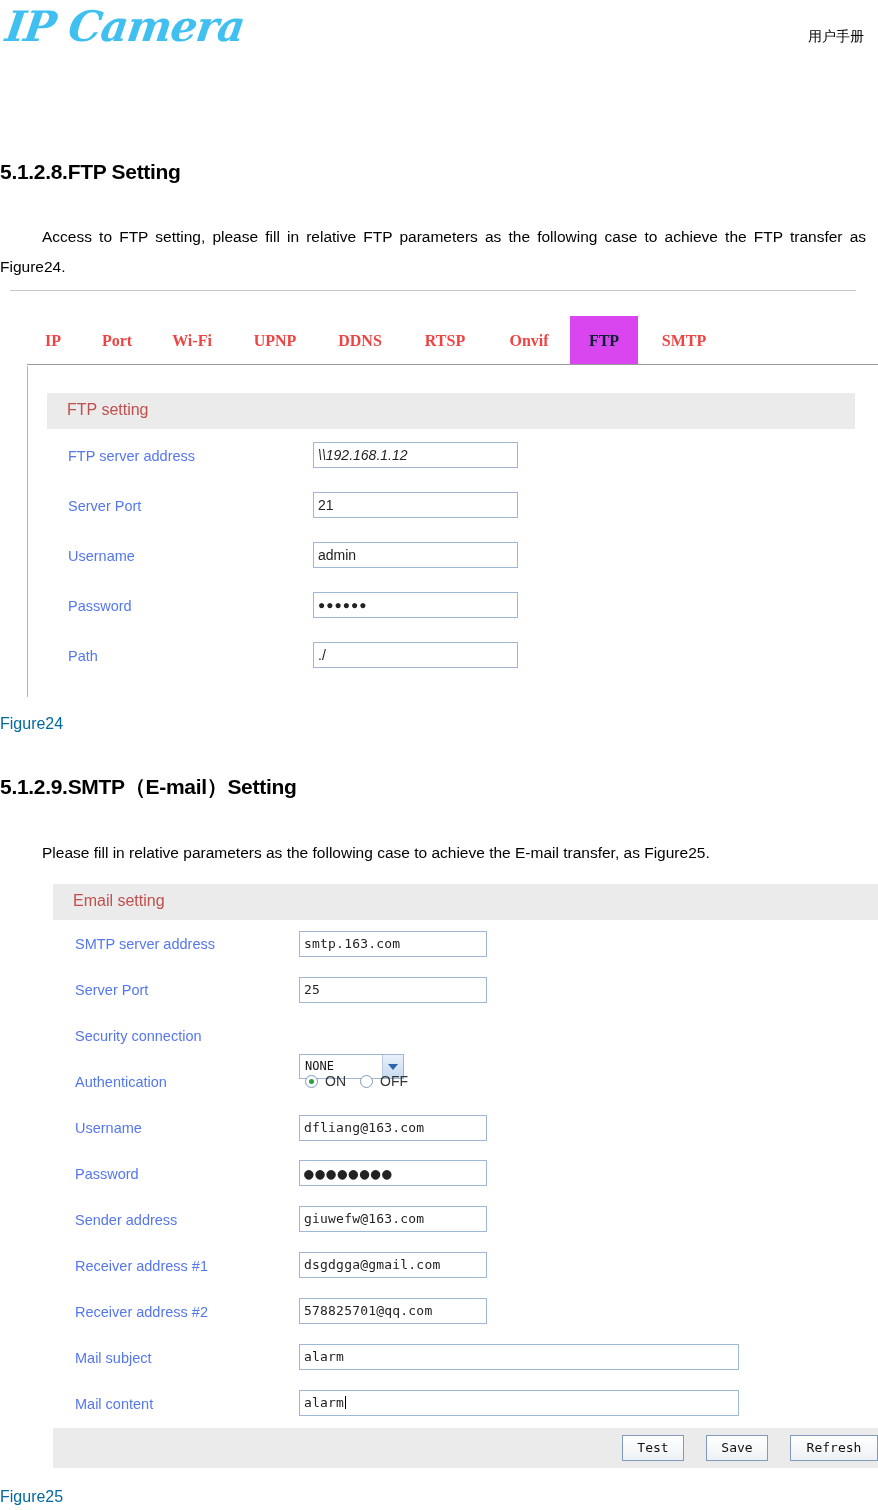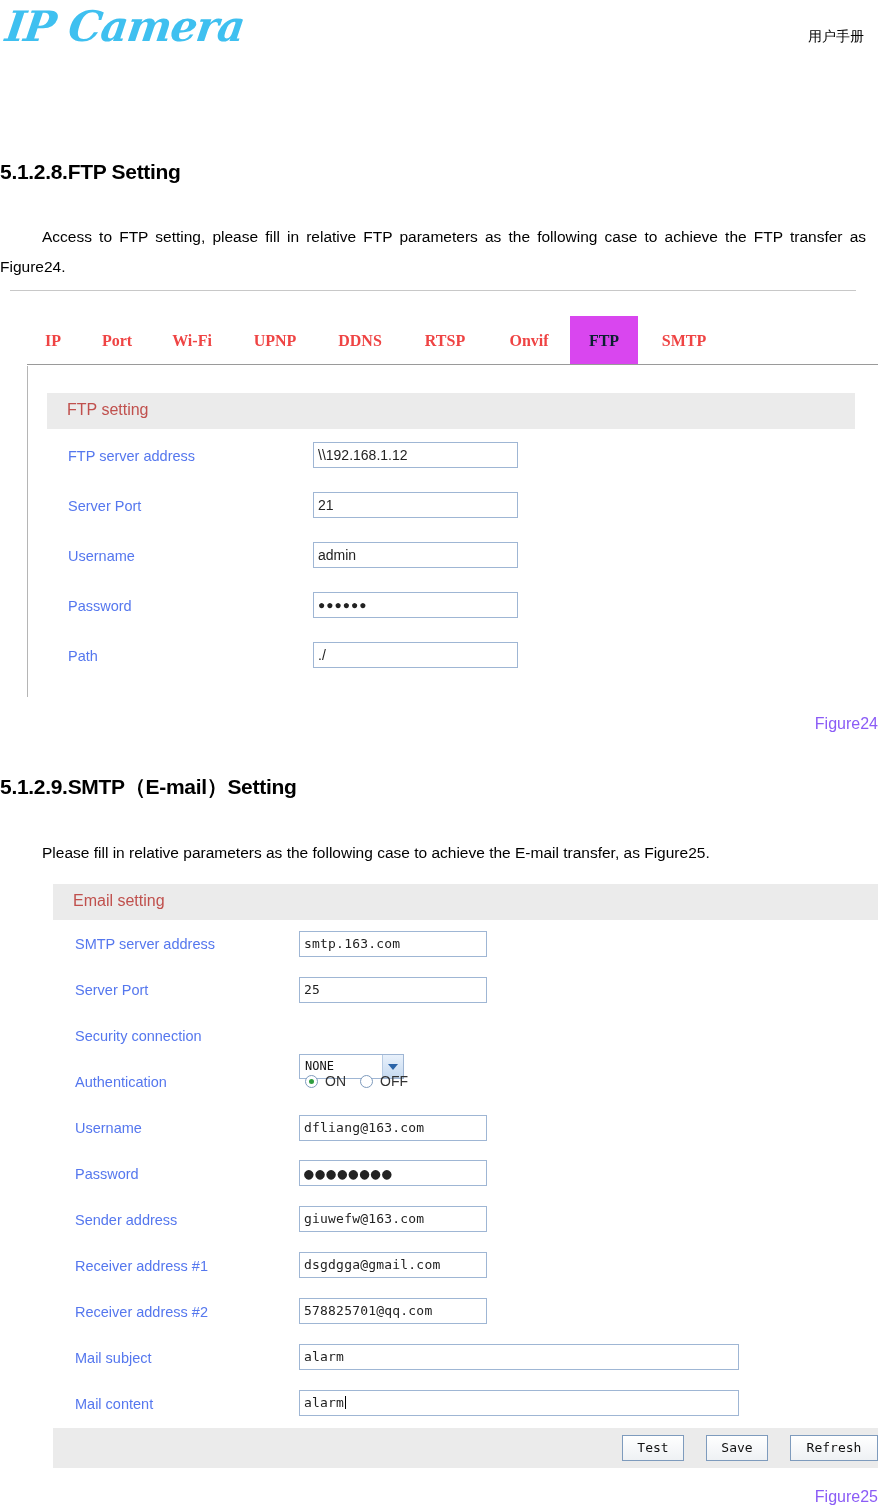--- a/index.html
+++ b/index.html
@@ -68,23 +68,23 @@
   .hr-line {
     position: absolute;
     height: 1px;
     background: #c8c8c8;
   }
 
   .fig-caption {
     position: absolute;
     width: 878px;
     left: 0;
-    text-align: right;
+    text-align: left;
     font-size: 16px;
-    color: #8b5cf6;
+    color: #0369a1;
   }
 
   
   .tabbar {
     position: absolute;
     left: 0;
     top: 316px;
     width: 878px;
     height: 49px;
   }
@@ -276,21 +276,21 @@
   <div class="tab" style="left:650px; width:68px;">SMTP</div>
 </div>
 <div class="tab-underline"></div>
 <div class="panel-left-border" style="top:366px; height:331px;"></div>
 
 <div class="setting-bar" style="left:47px; top:393px; width:808px;">
   <div class="setting-bar-title">FTP setting</div>
 </div>
 
 <div class="field-label" style="left:68px; top:448px;">FTP server address</div>
-<div class="tbox sans" style="left:313px; top:442px; width:205px;">\\192.168.1.12</div>
+<div class="tbox sans" style="left:313px; top:442px; width:205px;font-style:italic;">\\192.168.1.12</div>
 
 <div class="field-label" style="left:68px; top:498px;">Server Port</div>
 <div class="tbox sans" style="left:313px; top:492px; width:205px;">21</div>
 
 <div class="field-label" style="left:68px; top:548px;">Username</div>
 <div class="tbox sans" style="left:313px; top:542px; width:205px;">admin</div>
 
 <div class="field-label" style="left:68px; top:598px;">Password</div>
 <div class="tbox sans pw" style="left:313px; top:592px; width:205px;">●●●●●●</div>
 

